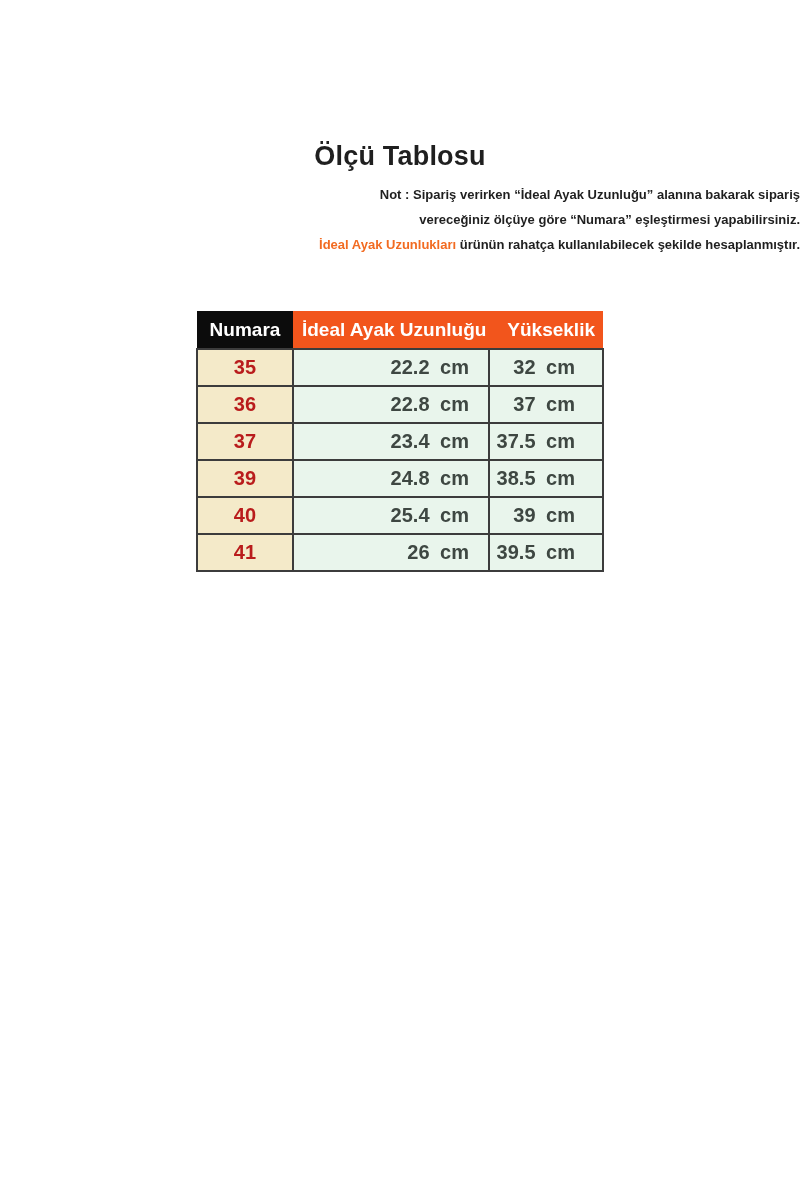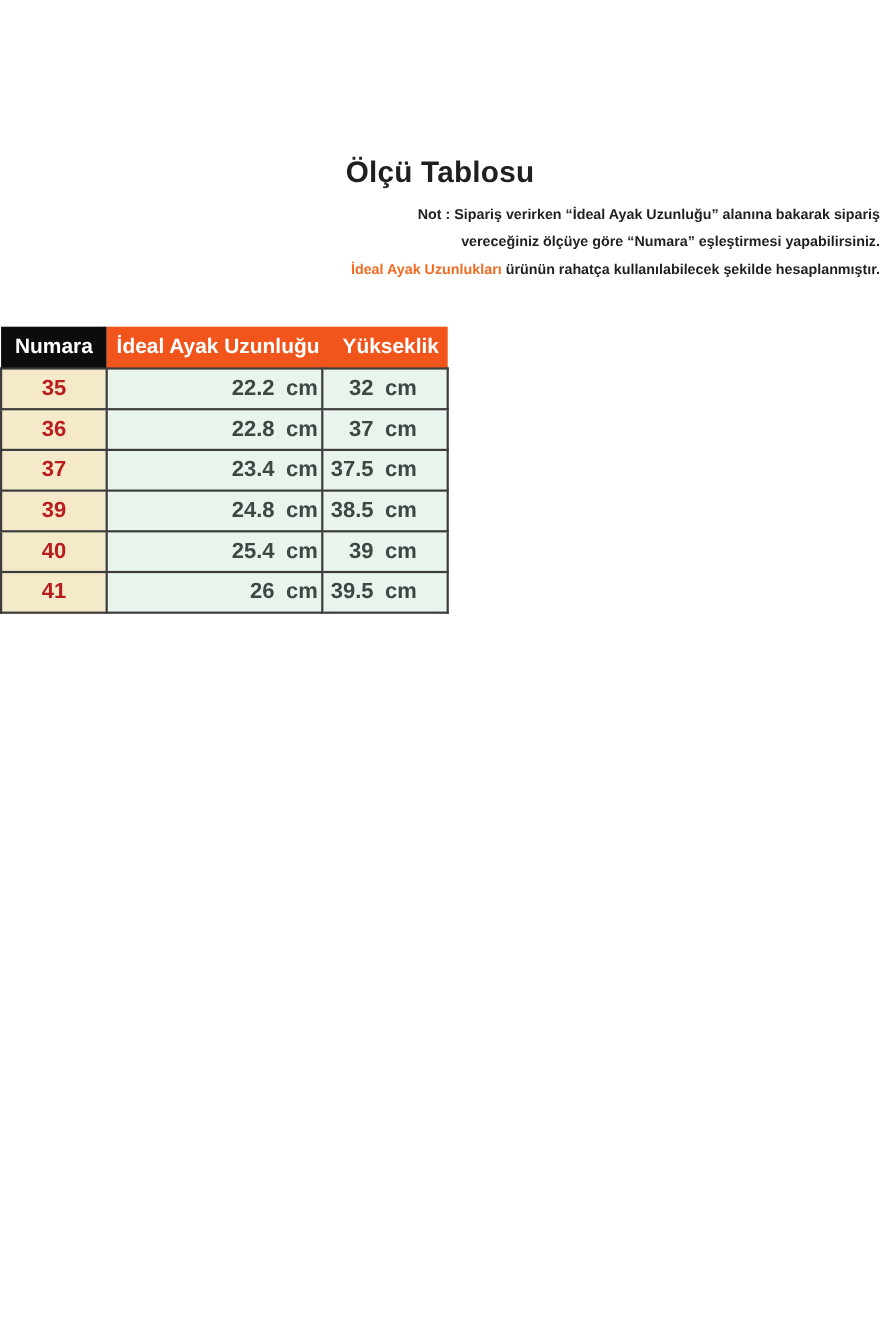--- a/index.html
+++ b/index.html
@@ -36,22 +36,23 @@
     margin-top:11px;
     text-align:right;
     font-size:13px;
     line-height:25px;
     font-weight:bold;
     color:var(--text-dark);
   }
   .note-line{white-space:nowrap;}
   .note-highlight{color:var(--note-orange);}
   .size-table-wrap{
-    margin-top:40px;
+    margin-top:54px;
     display:flex;
+    justify-content:center;
   }
   table.size-table{
     border-collapse:collapse;
     table-layout:fixed;
     width:406px;
   }
   .size-table col.c0{width:96px;}
   .size-table col.c1{width:196px;}
   .size-table col.c2{width:114px;}
   .size-table th{
@@ -85,21 +86,21 @@
   }
   td.col-numara{
     background:var(--numara-cell-bg);
     color:#b91c1c;
     text-align:center;
   }
   td.col-ideal{
     background:var(--value-cell-bg);
     color:var(--value-text);
     text-align:right;
-    padding-right:3px;
+    padding-right:19px;
     word-spacing:5px;
   }
   td.col-yukseklik{
     background:var(--value-cell-bg);
     color:var(--value-text);
     text-align:right;
     padding-right:27px;
     word-spacing:5px;
   }
 </style>

